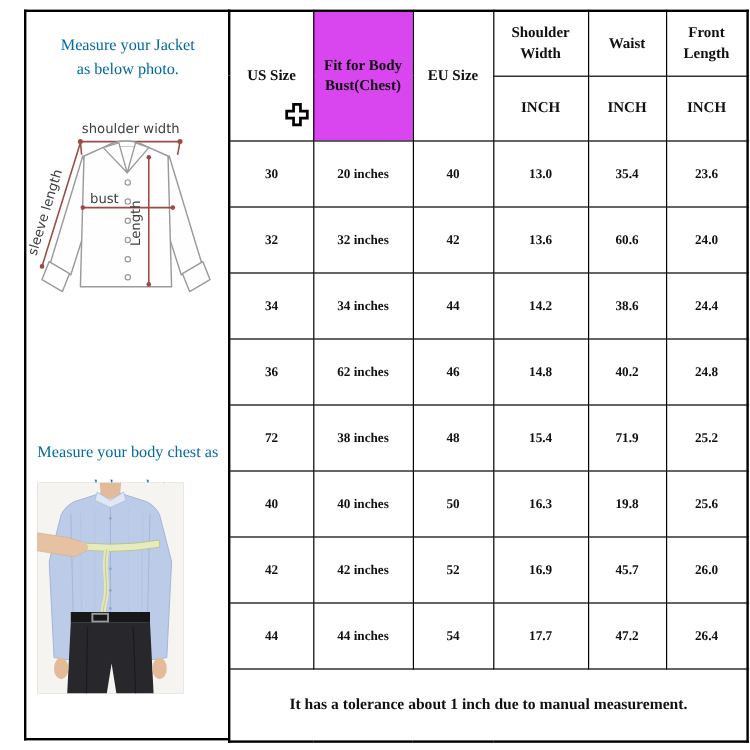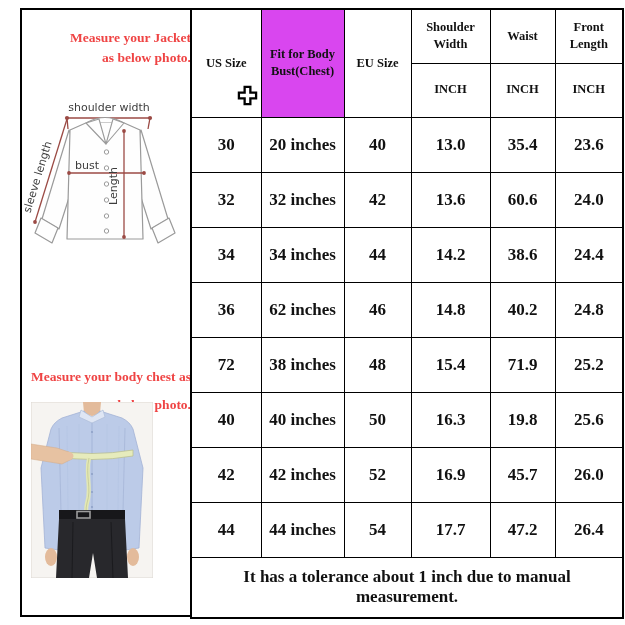--- a/index.html
+++ b/index.html
@@ -5,42 +5,42 @@
   * { box-sizing: border-box; margin: 0; padding: 0; }
   html, body { width: 625px; height: 625px; background: #ffffff; overflow: hidden; }
   body { position: relative; font-family: "Liberation Serif", serif; color: #111; }
 
   
   .panel {
     position: absolute; left: 20px; top: 8px; width: 171px; height: 609px;
     border: 2px solid #000; border-right: none; background: #fff;
   }
   .panel-title {
-    position: absolute; left: 0; right: 0; text-align: right;
-    font-weight: bold; font-size: 13.5px; white-space: pre-line; color: #ef4444;
+    position: absolute; left: 0; right: 0; text-align: center;
+    font-weight: normal; font-size: 13.5px; white-space: pre-line; color: #0369a1;
   }
   .jacket-title { top: 18px; line-height: 1.5; }
   .chest-title  { top: 310px; line-height: 2.05; margin-top: 43px; }
   .shirt-svg { position: absolute; left: 1px; top: 88px; width: 167px; height: 168px; }
   .photo-svg { position: absolute; left: 9px; top: 392px; width: 122px; height: 176px; }
   .diag-label { font-family: "DejaVu Sans", sans-serif; font-size: 11px; fill: #3d3d3d; }
 
   
   .table-wrap { position: absolute; left: 190px; top: 8px; }
   table.size-chart {
     border-collapse: collapse; table-layout: fixed;
     width: 432px; height: 609px; border: 2px solid #000;
   }
   .size-chart th, .size-chart td {
     border: 1px solid #000; text-align: center; vertical-align: middle;
     font-weight: bold; padding: 0;
   }
   .size-chart thead th { font-size: 12.5px; line-height: 1.4; }
-  .size-chart tbody td { font-size: 17px; }
-  .size-chart tfoot td { font-size: 17px; border-radius: 27px; }
+  .size-chart tbody td { font-size: 11px; }
+  .size-chart tfoot td { font-size: 13px; border-radius: 27px; }
   thead tr.hdr-top { height: 54px; }
   thead tr.hdr-inch { height: 54px; }
   tbody tr { height: 55px; }
   tfoot tr { height: 61px; }
   th.hl { background: #d946ef; }
   th.us-cell { position: relative; }
   .cursor-icon { position: absolute; right: 3px; bottom: 11px; width: 21px; height: 21px; }
 </style>
 </head>
 <body>

